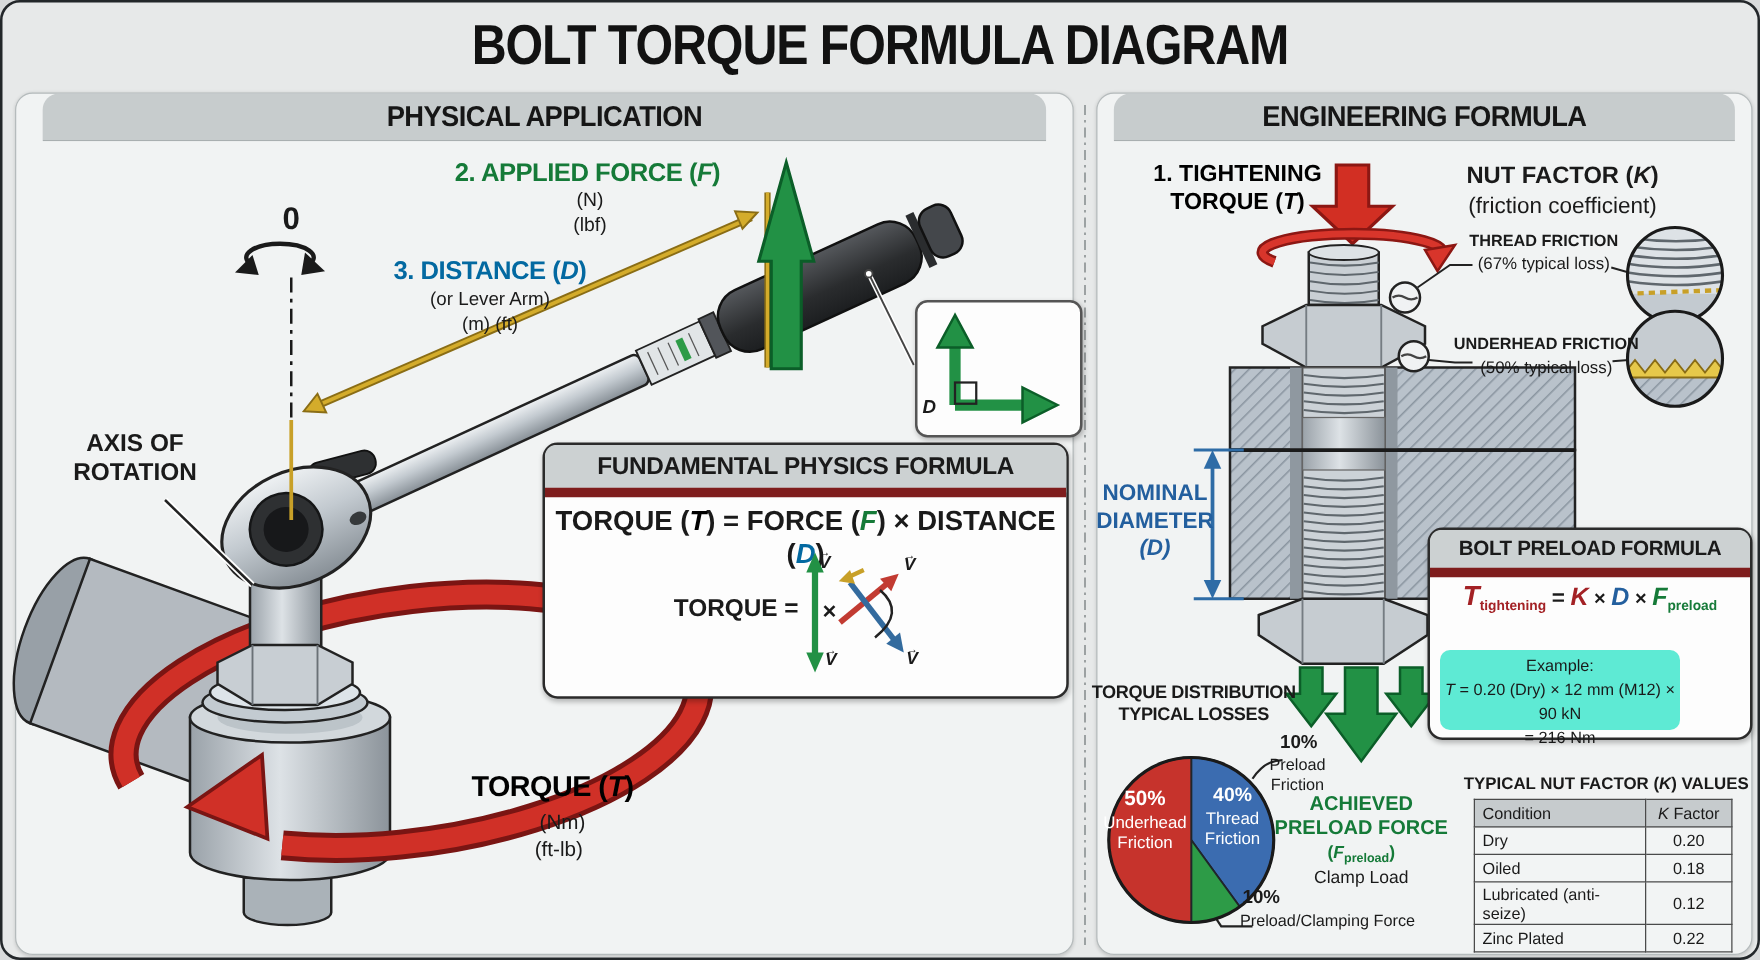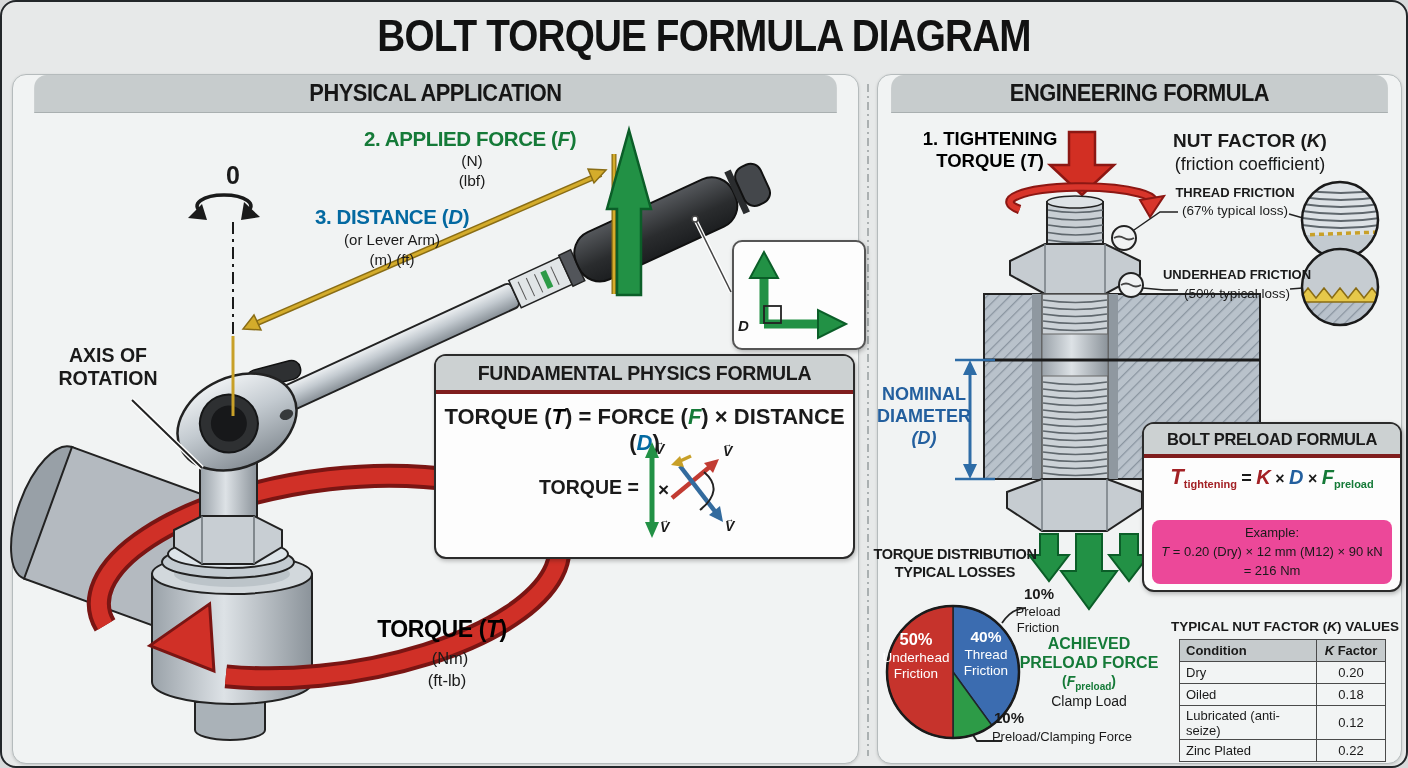--- a/index.html
+++ b/index.html
@@ -15,36 +15,36 @@
          letter-spacing:-0.5px;transform:scaleX(0.95);color:#161616;}
   #overlay{position:absolute;left:0;top:0;z-index:1;pointer-events:none;}
   #pie-svg{position:absolute;left:881px;top:600px;z-index:1;}
   .lbl{position:absolute;white-space:nowrap;z-index:5;line-height:1.05;}
   .c{transform:translateX(-50%);}
   .b{font-weight:bold;}
   .i{font-style:italic;}
   .g{color:#157a38;} .au{color:#0369a1;} .dr{color:#000000;} .bl{color:#235f9e;} .w{color:#fff;}
   .box{position:absolute;background:#fdfdfd;border:2.5px solid #2b2b2b;border-radius:12px;z-index:2;
        box-shadow:1px 2px 4px rgba(0,0,0,0.25);}
-  .box-header{background:#ccd1d2;border-bottom:4px solid #7f1d1d;border-radius:9px 9px 0 0;
+  .box-header{background:#ccd1d2;border-bottom:8px solid #7f1d1d;border-radius:9px 9px 0 0;
        text-align:center;font-weight:bold;letter-spacing:-0.3px;}
   #physics-eq{position:absolute;left:0;right:0;top:48px;text-align:center;font-size:22px;font-weight:bold;}
   #torque-eq-label{position:absolute;left:103px;top:120px;font-size:19.5px;font-weight:bold;}
   #vec-times{position:absolute;left:222px;top:123px;font-size:19px;font-weight:bold;}
   .vec{position:absolute;display:inline-flex;flex-direction:column;align-items:center;line-height:0.5;
        font-size:14px;font-weight:bold;font-style:italic;z-index:3;}
   .vec .va{font-size:9px;font-style:normal;margin-bottom:1px;}
   #preload-formula{position:absolute;left:0;right:0;top:40px;text-align:center;}
-  #preload-example{position:absolute;left:8px;top:96px;width:240px;height:60px;background:#ec4899;
+  #preload-example{position:absolute;left:8px;top:96px;width:192px;height:60px;background:#5eead4;
        border-radius:8px;text-align:center;font-size:13px;padding-top:4px;line-height:1.45;}
   sub.sm{font-size:11px;font-weight:bold;}
   #nut-table{position:absolute;left:1177px;top:637px;width:207px;border-collapse:collapse;z-index:2;
        font-size:13px;background:#f2f4f4;}
   #nut-table td{border:1.5px solid #4a4a4a;padding:1.5px 6px;height:18px;}
-  #nut-table tr.hdr td{background:#c6cbcd;font-weight:bold;}
+  #nut-table tr.hdr td{background:#c6cbcd;font-weight:normal;}
   #nut-table td.k{width:56px;text-align:center;}
 </style>
 </head>
 <body>
 
 <div id="page">
 
   <div id="title">BOLT TORQUE FORMULA DIAGRAM</div>
 
   <div class="panel" style="left:10px;top:72px;width:845px;height:688px">

